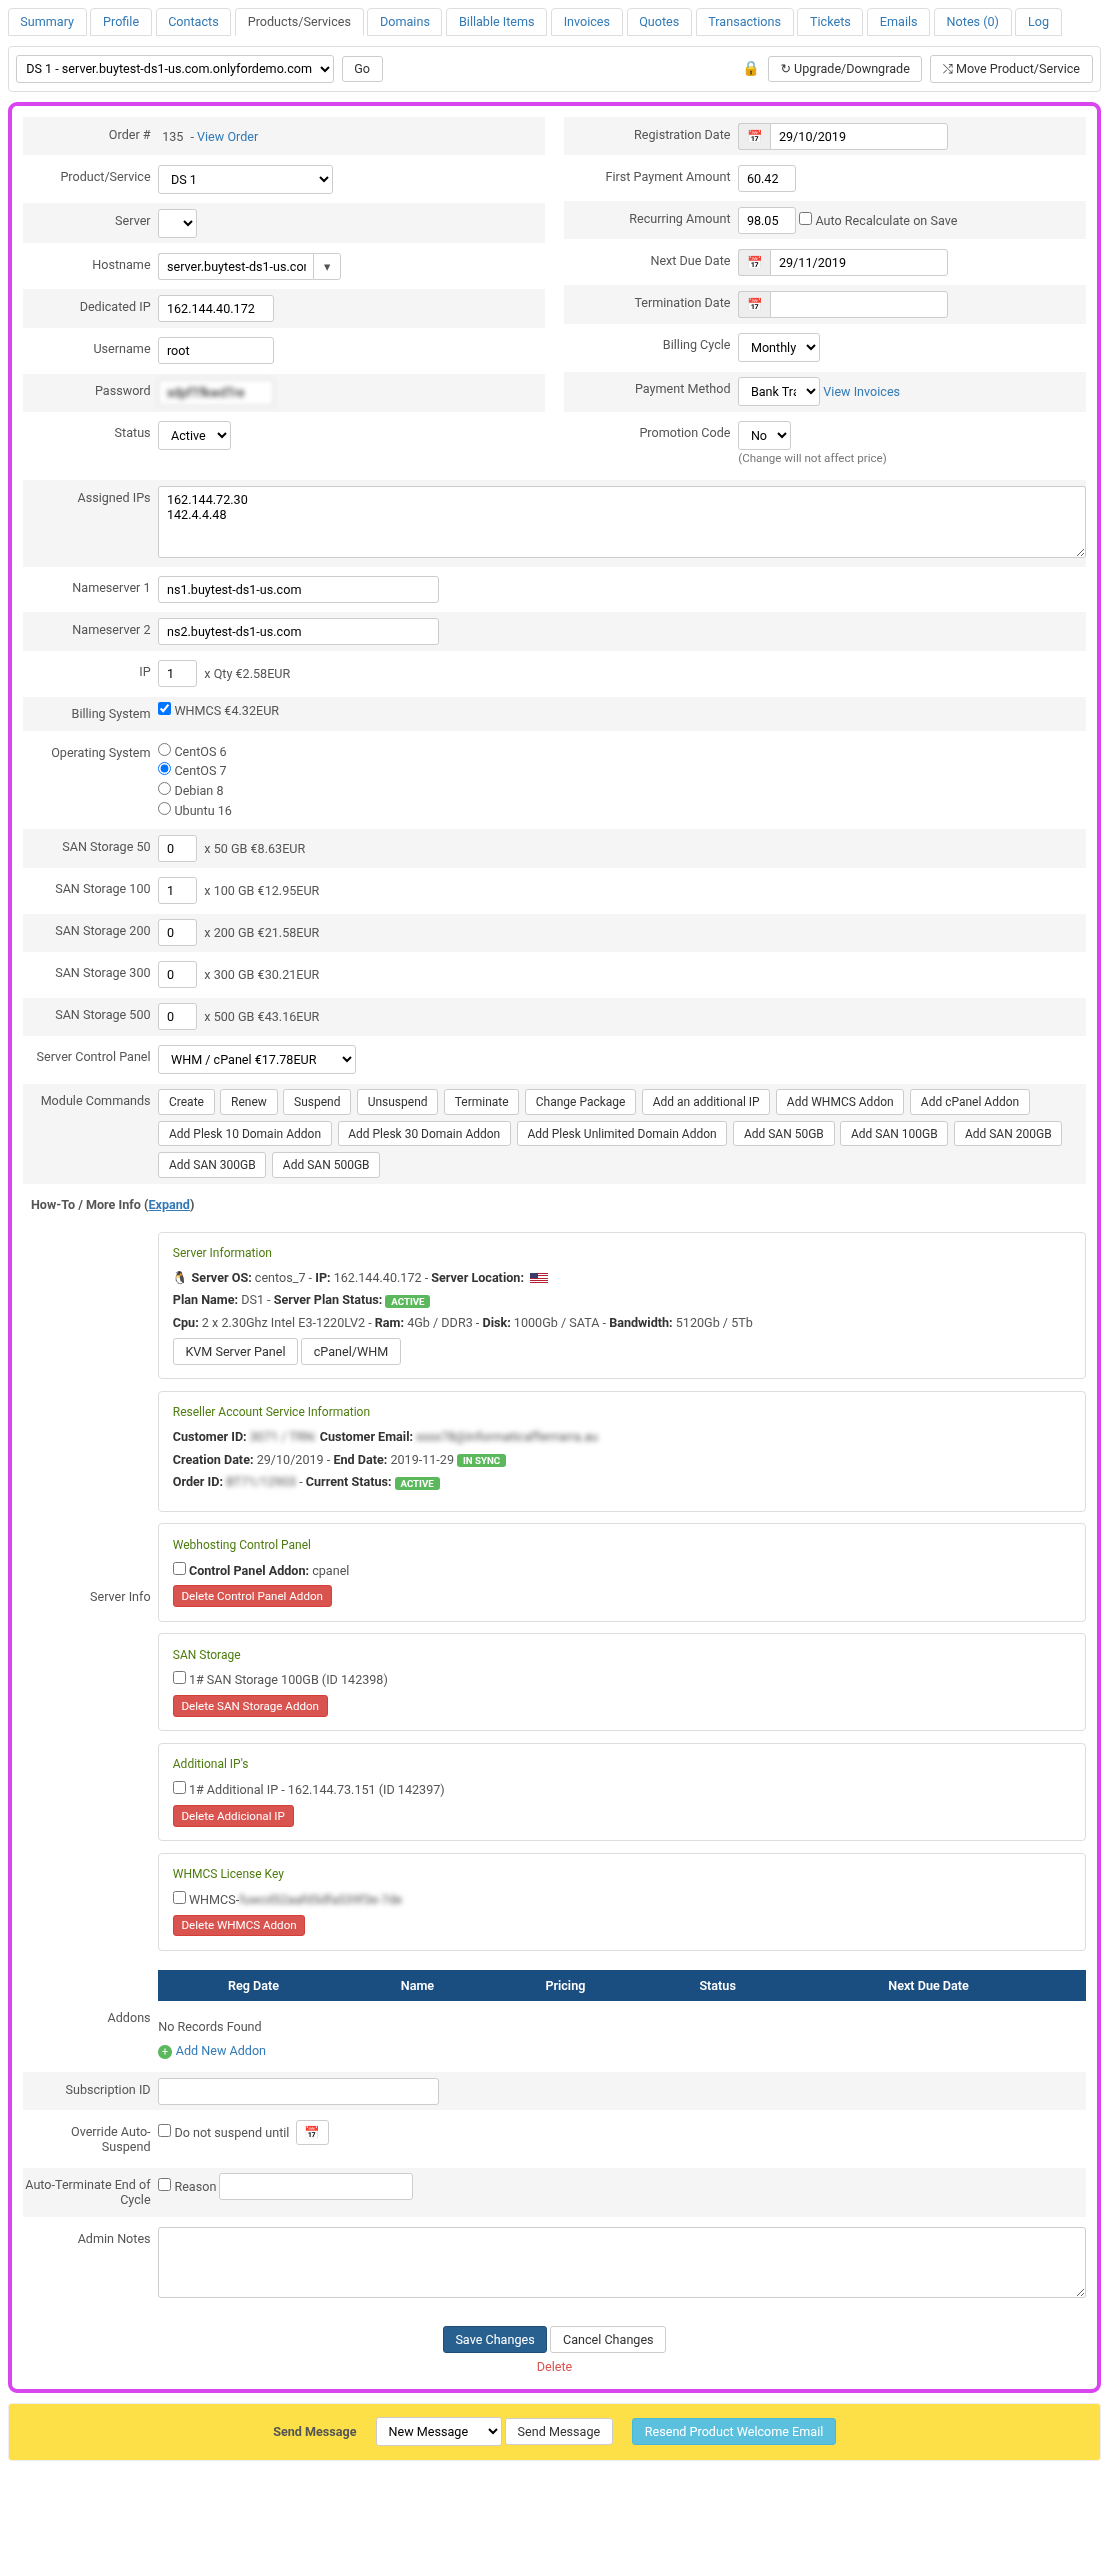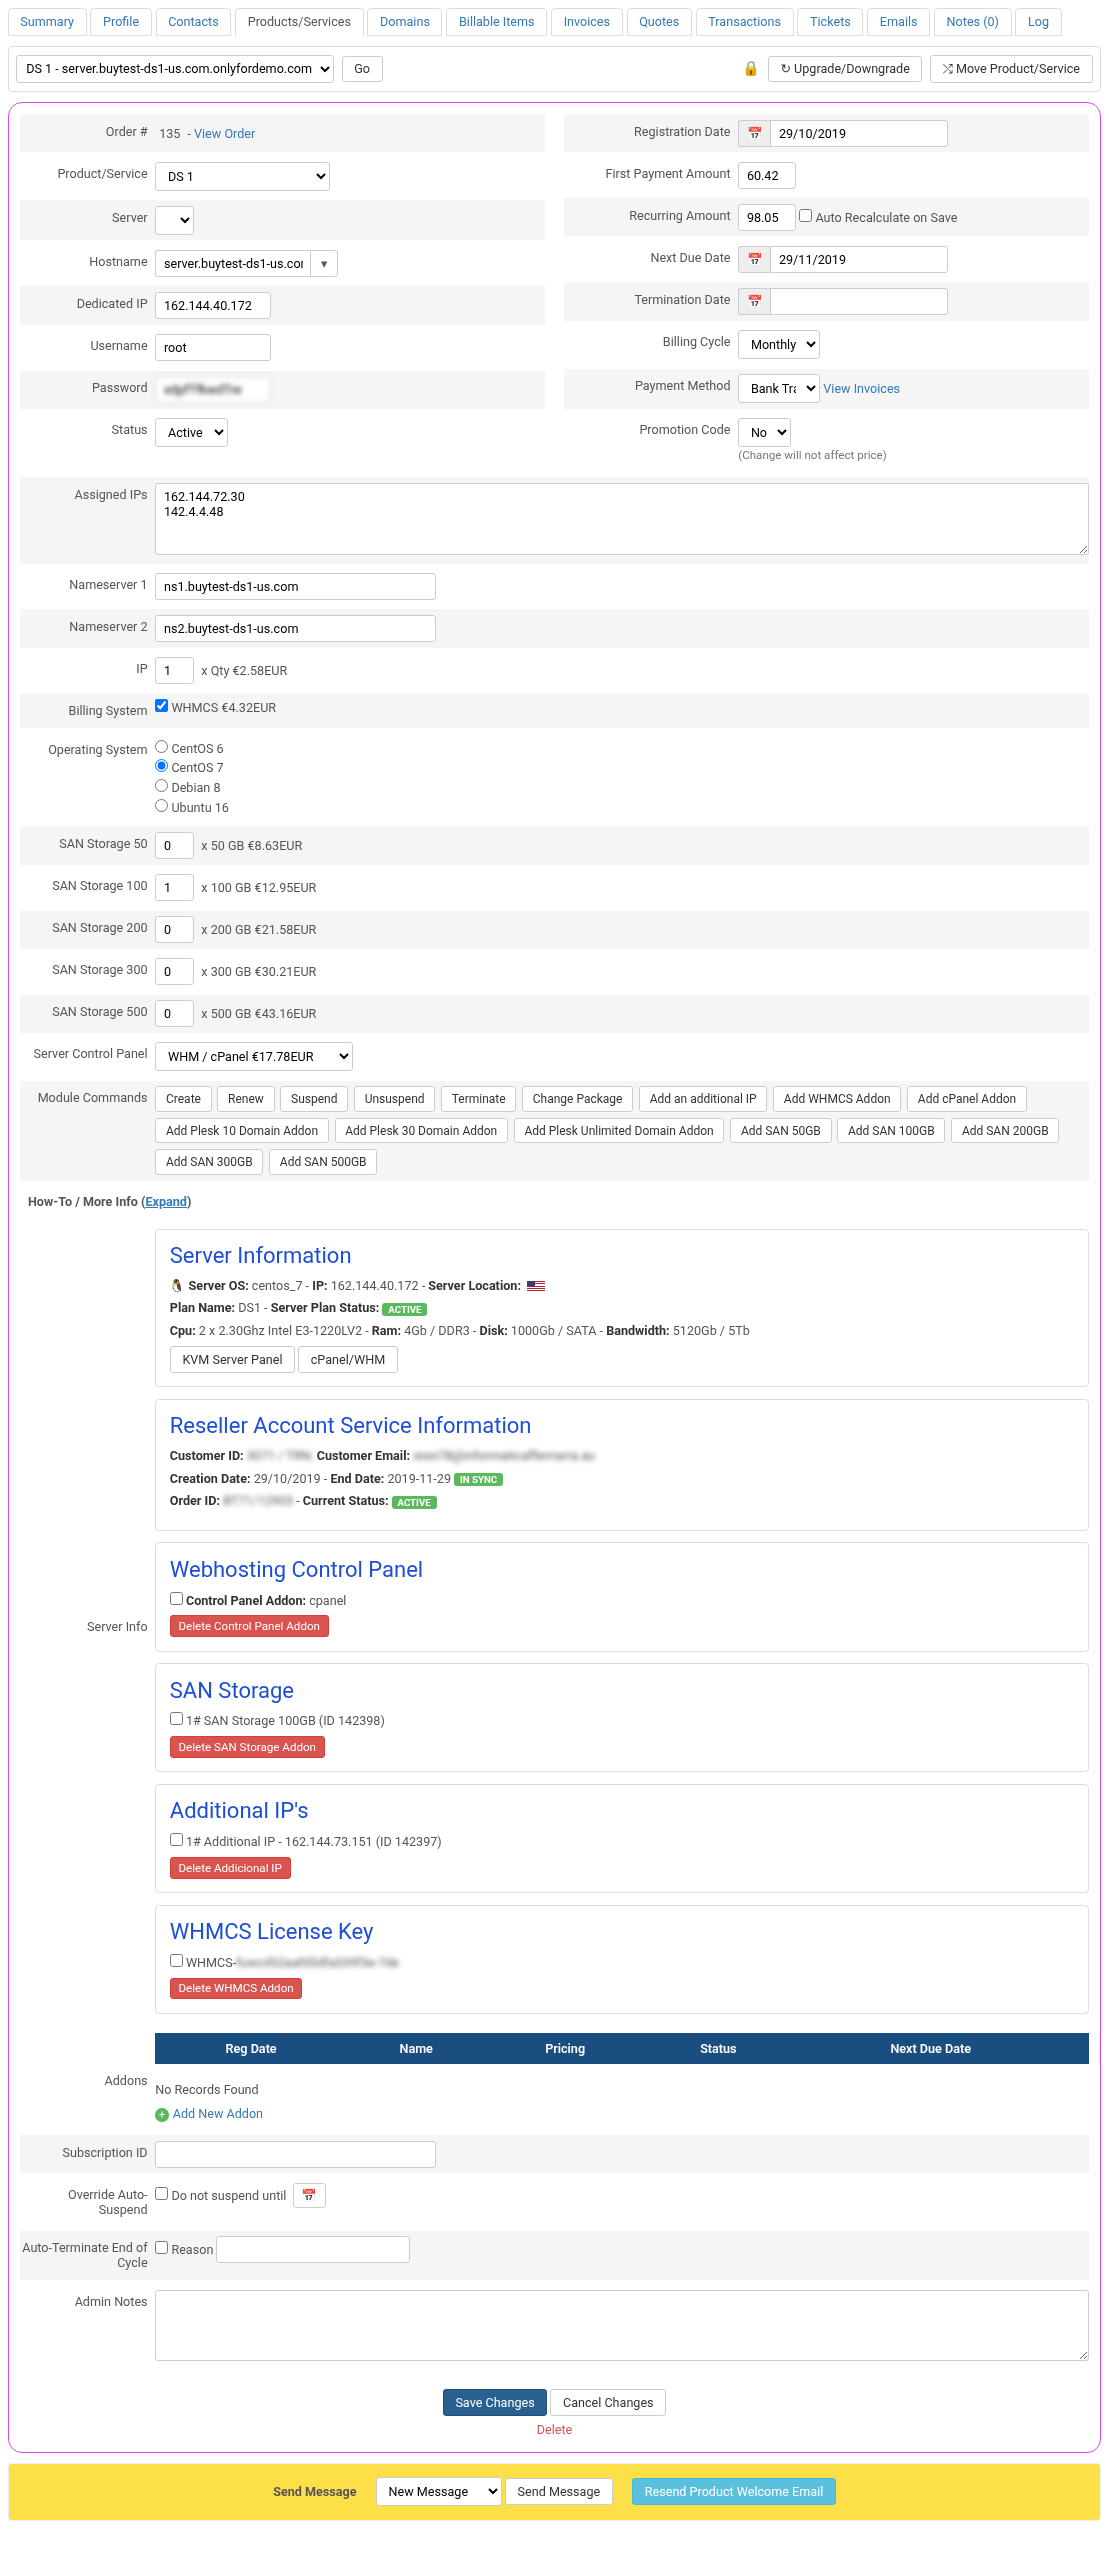--- a/index.html
+++ b/index.html
@@ -7,41 +7,41 @@
 .tabs{display:flex;gap:3.9px;margin-bottom:9.7px;flex-wrap:wrap}
 .tab{border:1px solid #ddd;padding:5.8px 11.6px;border-radius:3.9px 3.9px 0 0;background:#fff;cursor:pointer;font-size:12.6px;color:#337ab7}
 .tab.active{background:#fff;border-bottom-color:#fff;color:#555}
 .toolbar{display:flex;align-items:center;gap:7.7px;padding:7.7px;border:1px solid #ddd;border-radius:3.9px;margin-bottom:9.7px}
 .toolbar select{flex:0 0 271px;padding:4.8px;border:1px solid #ccc;border-radius:2.9px}
 .btn{padding:4.8px 11.6px;border:1px solid #ccc;background:#fff;border-radius:2.9px;cursor:pointer;font-size:12.6px;color:#333}
 .btn-primary{background:#286090;color:#fff;border-color:#204d74}
 .btn-red{background:#d9534f;color:#fff;border-color:#d43f3a;font-size:11.6px;padding:2.9px 7.7px}
 .btn-info{background:#5bc0de;color:#fff;border-color:#46b8da}
 .spacer{flex:1}
-.main{border:1px solid #d946ef;border-radius:14px;padding:11.6px}
+.main{border:4px solid #d946ef;border-radius:9px;padding:11.6px}
 .row{display:flex;align-items:flex-start;margin-bottom:3.9px}
 .row .label{width:135px;text-align:right;padding:5.8px 7.7px 5.8px 0;font-size:12.6px}
 .row .field{flex:1;padding:1.9px 0}
 .cols{display:flex;gap:19.4px}
 .col{flex:1}
 .col-right .label{width:174px}
 input[type=text],input[type=password],select,textarea{padding:4.8px 7.7px;border:1px solid #ccc;border-radius:2.9px;font-size:12.6px;background:#fff}
 input[type=text],input[type=password]{width:116px}
 .w-290{width:281px!important}
 .w-60{width:58px!important}
 .w-40{width:39px!important}
 textarea{width:100%;resize:vertical}
 .striped>.row:nth-child(odd){background:#f5f5f5}
 .striped>.row{padding:3.9px 0}
 .inline-text{display:inline-block;padding:5.8px 3.9px;color:#555}
 a{color:#337ab7;text-decoration:none}
 .cmd-buttons{display:flex;flex-wrap:wrap;gap:5.8px}
 .cmd-buttons .btn{font-size:12px;padding:4.8px 9.7px}
 .panel{border:1px solid #ddd;border-radius:3.9px;padding:13.5px;margin-bottom:11.6px;background:#fff}
-.panel h3{font-size:22px;font-weight:400;color:#1d4ed8;margin-bottom:9.7px}
+.panel h3{font-size:12px;font-weight:400;color:#4d7c0f;margin-bottom:9.7px}
 .badge{display:inline-block;padding:1px 5.8px;border-radius:2.9px;font-size:9.7px;color:#fff;font-weight:bold;vertical-align:middle}
 .badge-green{background:#5cb85c}
 .addon-table{width:100%;border-collapse:collapse;margin-bottom:14px}
 .addon-table th{background:#1a4d80;color:#fff;padding:6.8px;font-size:12.6px;font-weight:600;border:1px solid #1a4d80}
 .addon-table .last-th{width:19.4px;background:#1a4d80}
 .plus-icon{display:inline-block;width:13.5px;height:13.5px;border-radius:50%;background:#5cb85c;color:#fff;text-align:center;line-height:13.5px;font-size:10.6px;margin-right:3.9px}
 .section-label{width:135px;text-align:right;padding-right:7.7px;font-size:12.6px}
 .flex-section{display:flex;margin-bottom:7.7px}
 .flex-section .content{flex:1}
 .hostname-group{display:flex}

